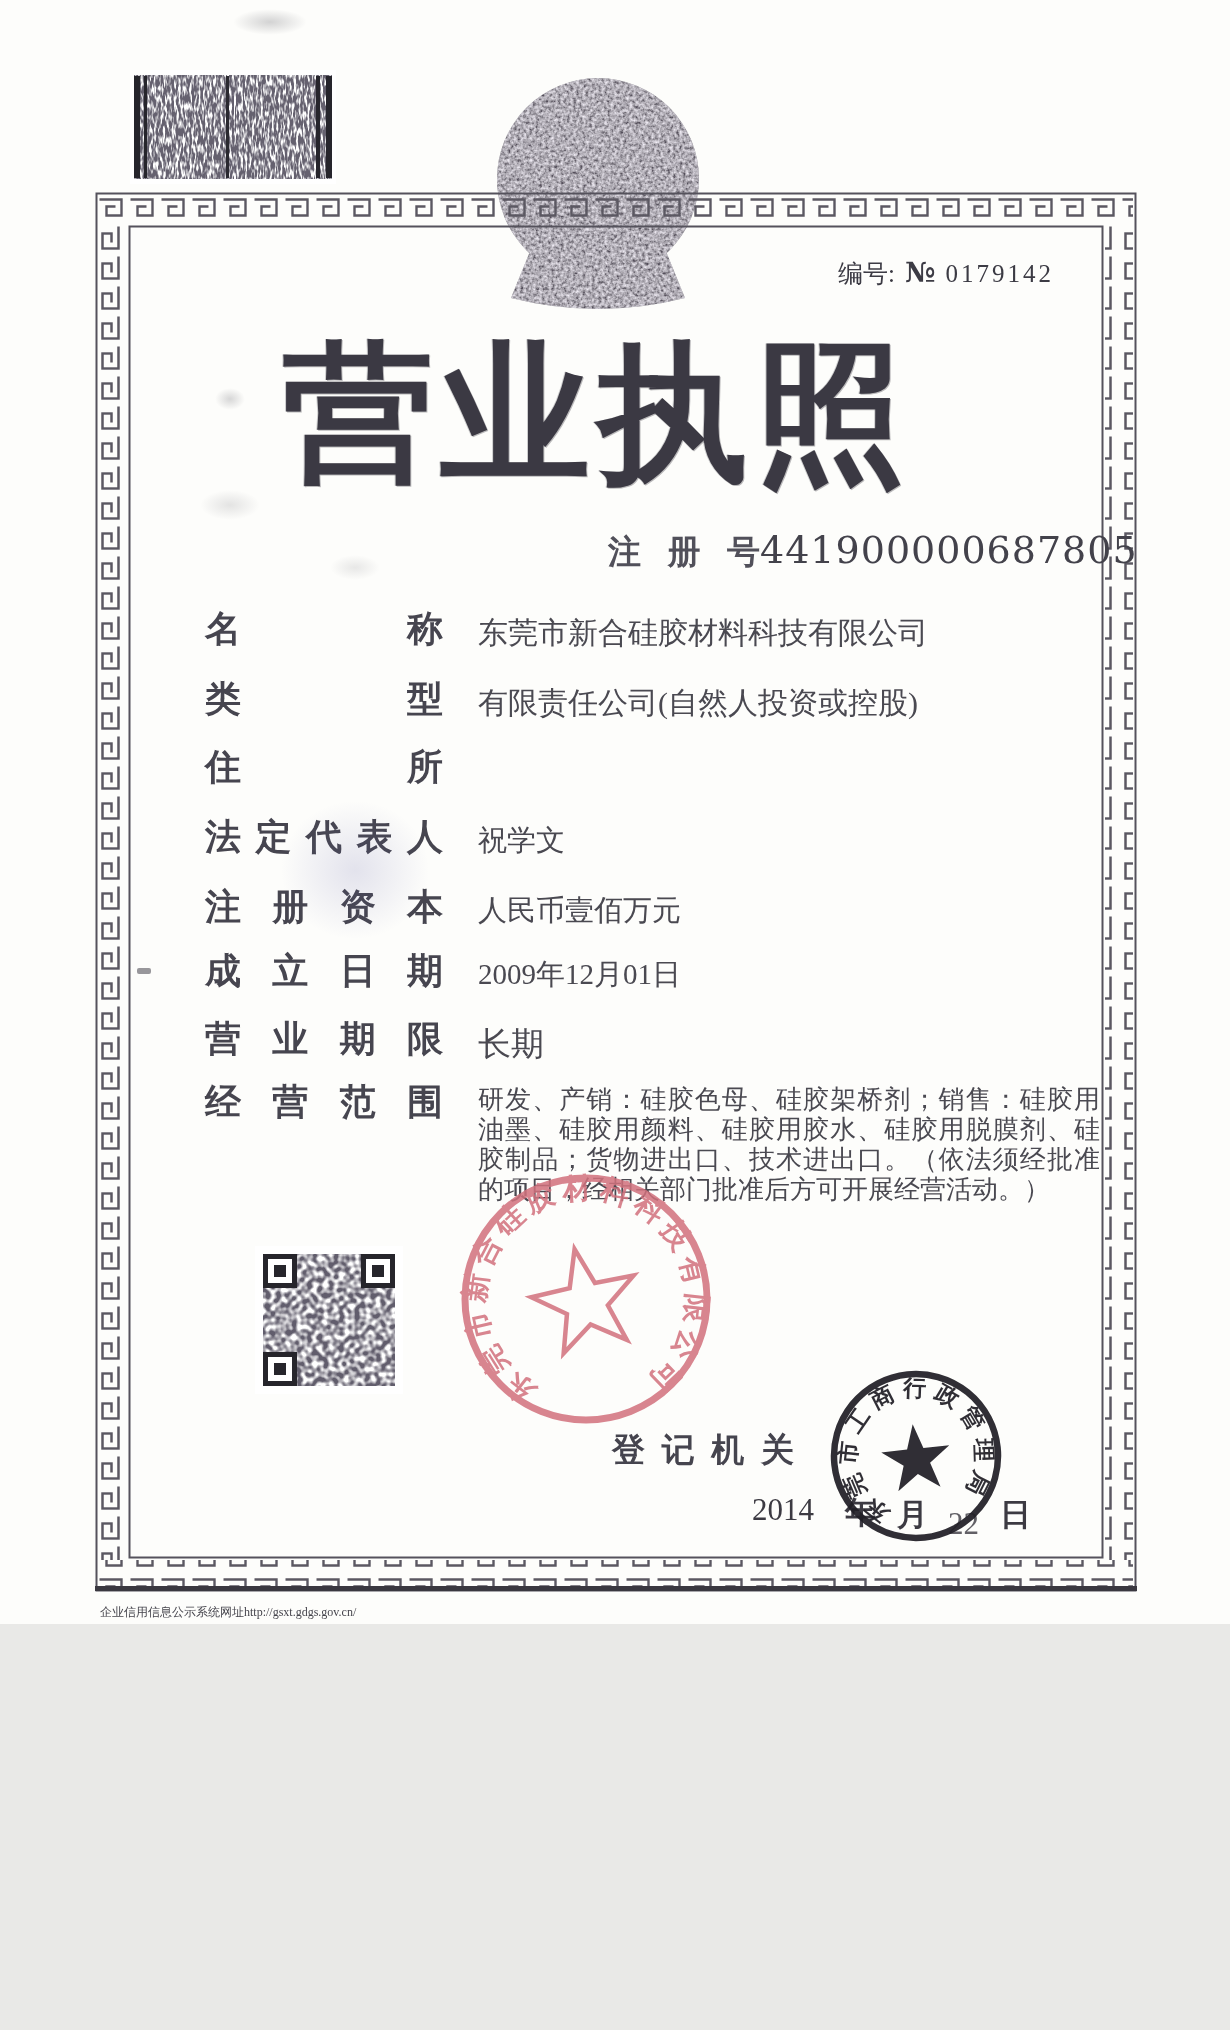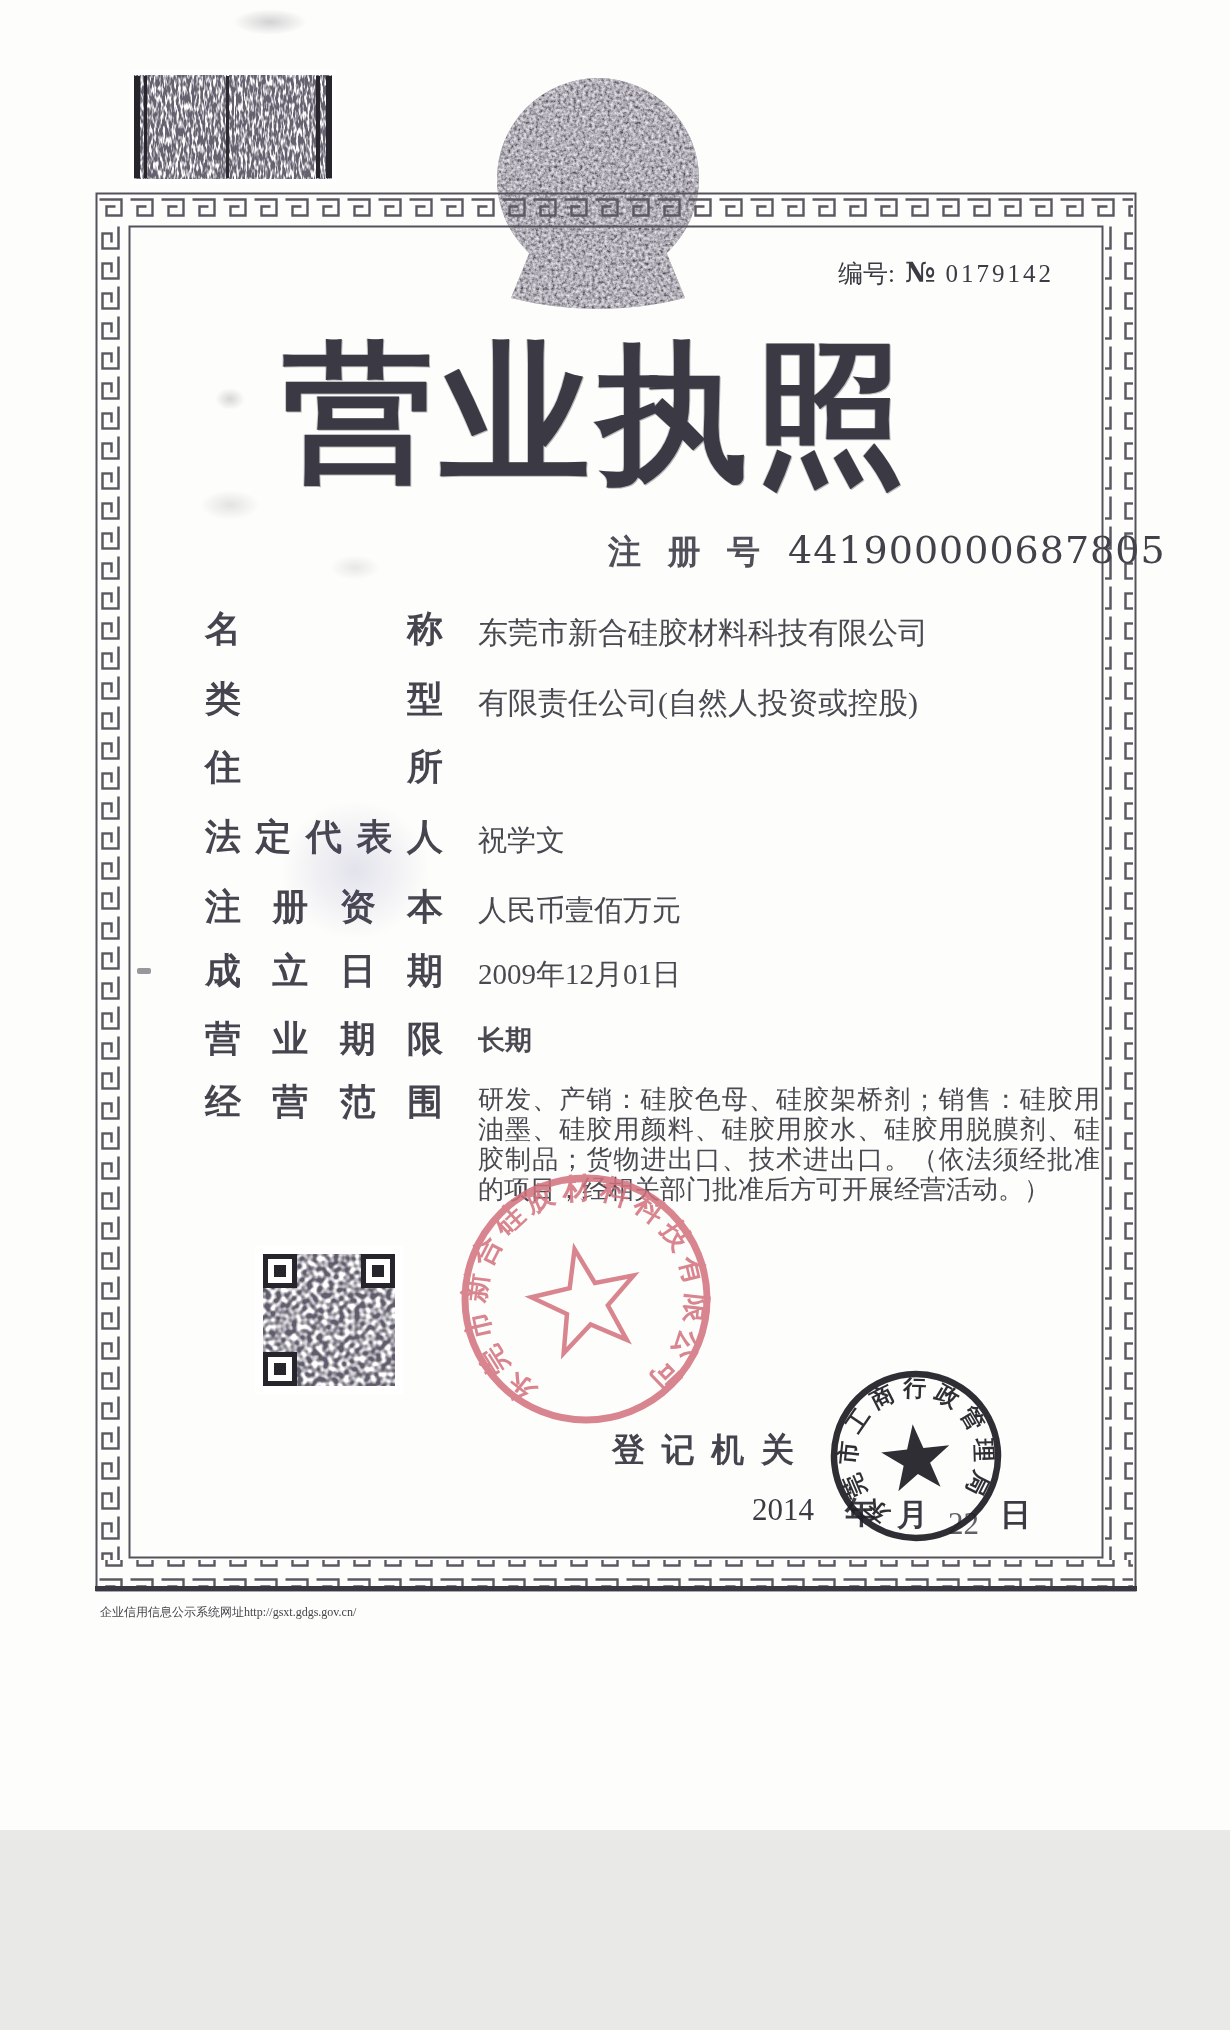--- a/index.html
+++ b/index.html
@@ -1,37 +1,37 @@
 <!DOCTYPE html>
 <html><head>
 <meta charset="utf-8">
 <style>
   html,body{margin:0;padding:0;background:#e9e9e7;}
   #page{
-    position:relative;width:1230px;height:1830px;margin:0 auto;
+    position:relative;width:1230px;height:1624px;margin:0 auto;
     background:#fdfdfb;overflow:hidden;
     font-family:"Liberation Serif", serif;color:#3f3e47;
   }
   .abs{position:absolute;}
   
   .serial{top:256px;left:838px;display:flex;align-items:baseline;gap:10px;
     font-size:25px;color:#3c3b44;}
   .serial .sym{font-weight:bold;font-size:28px;font-family:"DejaVu Serif",serif;}
   .serial .num{font-family:Liberation Serif, serif;font-size:25px;letter-spacing:3px;}
   
   .title{top:328px;left:283px;width:622px;height:170px;display:flex;
     justify-content:space-between;align-items:center;
     font-size:150px;font-weight:900;color:#3b3943;line-height:1;
     font-family:"Liberation Sans", sans-serif;
     text-shadow:1px 1px 0 rgba(60,58,66,.35), -1px 0 0 rgba(60,58,66,.25);}
   
   .regline{top:528px;left:608px;display:flex;align-items:baseline;}
   .reglabel{width:152px;display:flex;justify-content:space-between;
     font-size:33px;color:#51505a;font-weight:600;}
-  .regno{margin-left:28px;font-size:38px;color:#43424b;
+  .regno{font-size:38px;color:#43424b;
     font-family:"DejaVu Serif",serif;letter-spacing:1px;}
   
   .row{position:absolute;left:205px;width:910px;display:flex;align-items:flex-start;}
   .flabel{width:238px;flex-shrink:0;display:flex;justify-content:space-between;
     font-size:36px;font-weight:600;color:#46454f;line-height:1.1;}
   .fvalue{margin-left:35px;font-size:30px;color:#4a4951;line-height:1.25;padding-top:4px;}
   .fvalue.small{font-size:29px;}
   .fvalue.scope{font-size:26px;width:622px;line-height:30px;text-align:justify;padding-top:2px;}
   
   .registry{top:1428px;left:612px;width:182px;display:flex;justify-content:space-between;
@@ -178,21 +178,21 @@
     <div class="fvalue small">2009年12月01日</div>
   </div>
 
   <div class="row" style="top:1020px;">
     <div class="flabel">
       <span>营</span>
       <span>业</span>
       <span>期</span>
       <span>限</span>
     </div>
-    <div class="fvalue" style="font-size:27px;font-weight:bold;">长期</div>
+    <div class="fvalue" style="font-size:33px;">长期</div>
   </div>
 
   <div class="row" style="top:1083px;">
     <div class="flabel">
       <span>经</span>
       <span>营</span>
       <span>范</span>
       <span>围</span>
     </div>
     <div class="fvalue scope">研发、产销：硅胶色母、硅胶架桥剂；销售：硅胶用油墨、硅胶用颜料、硅胶用胶水、硅胶用脱膜剂、硅胶制品；货物进出口、技术进出口。（依法须经批准的项目，经相关部门批准后方可开展经营活动。）</div>

